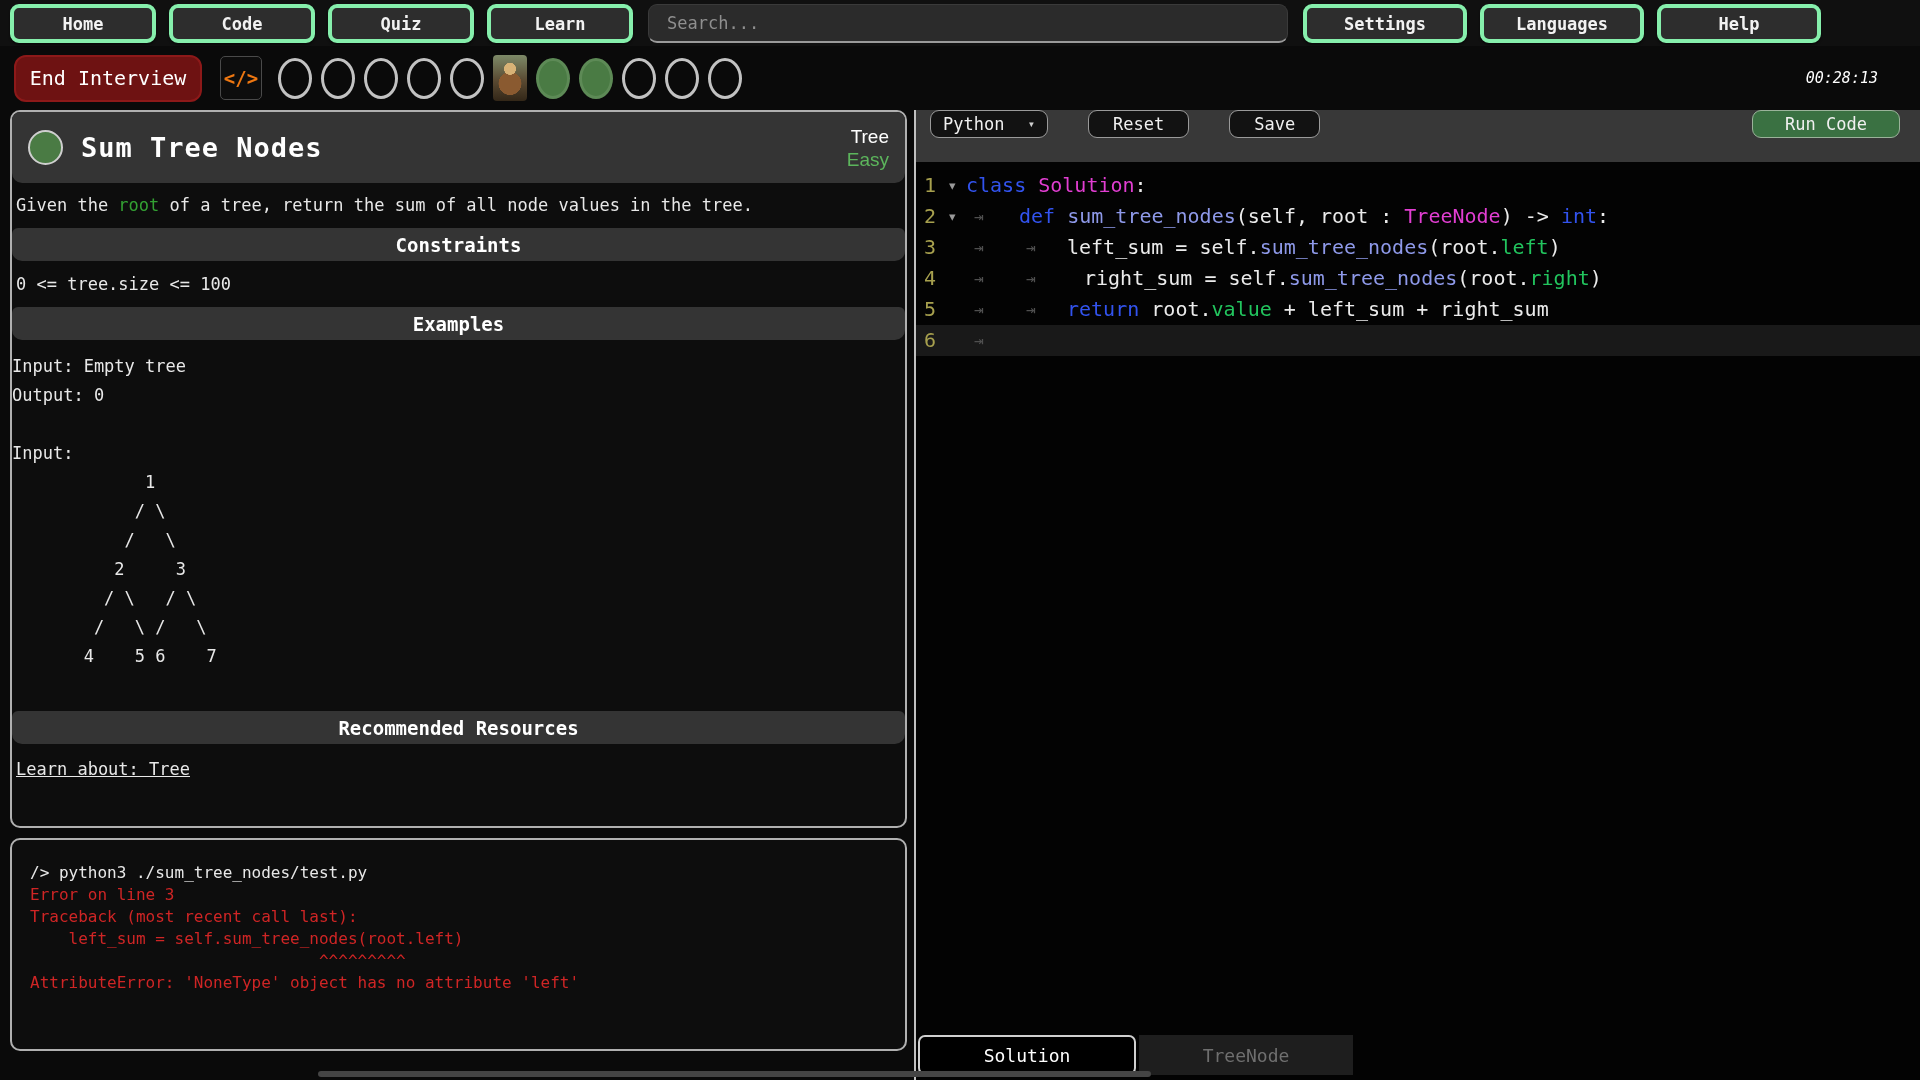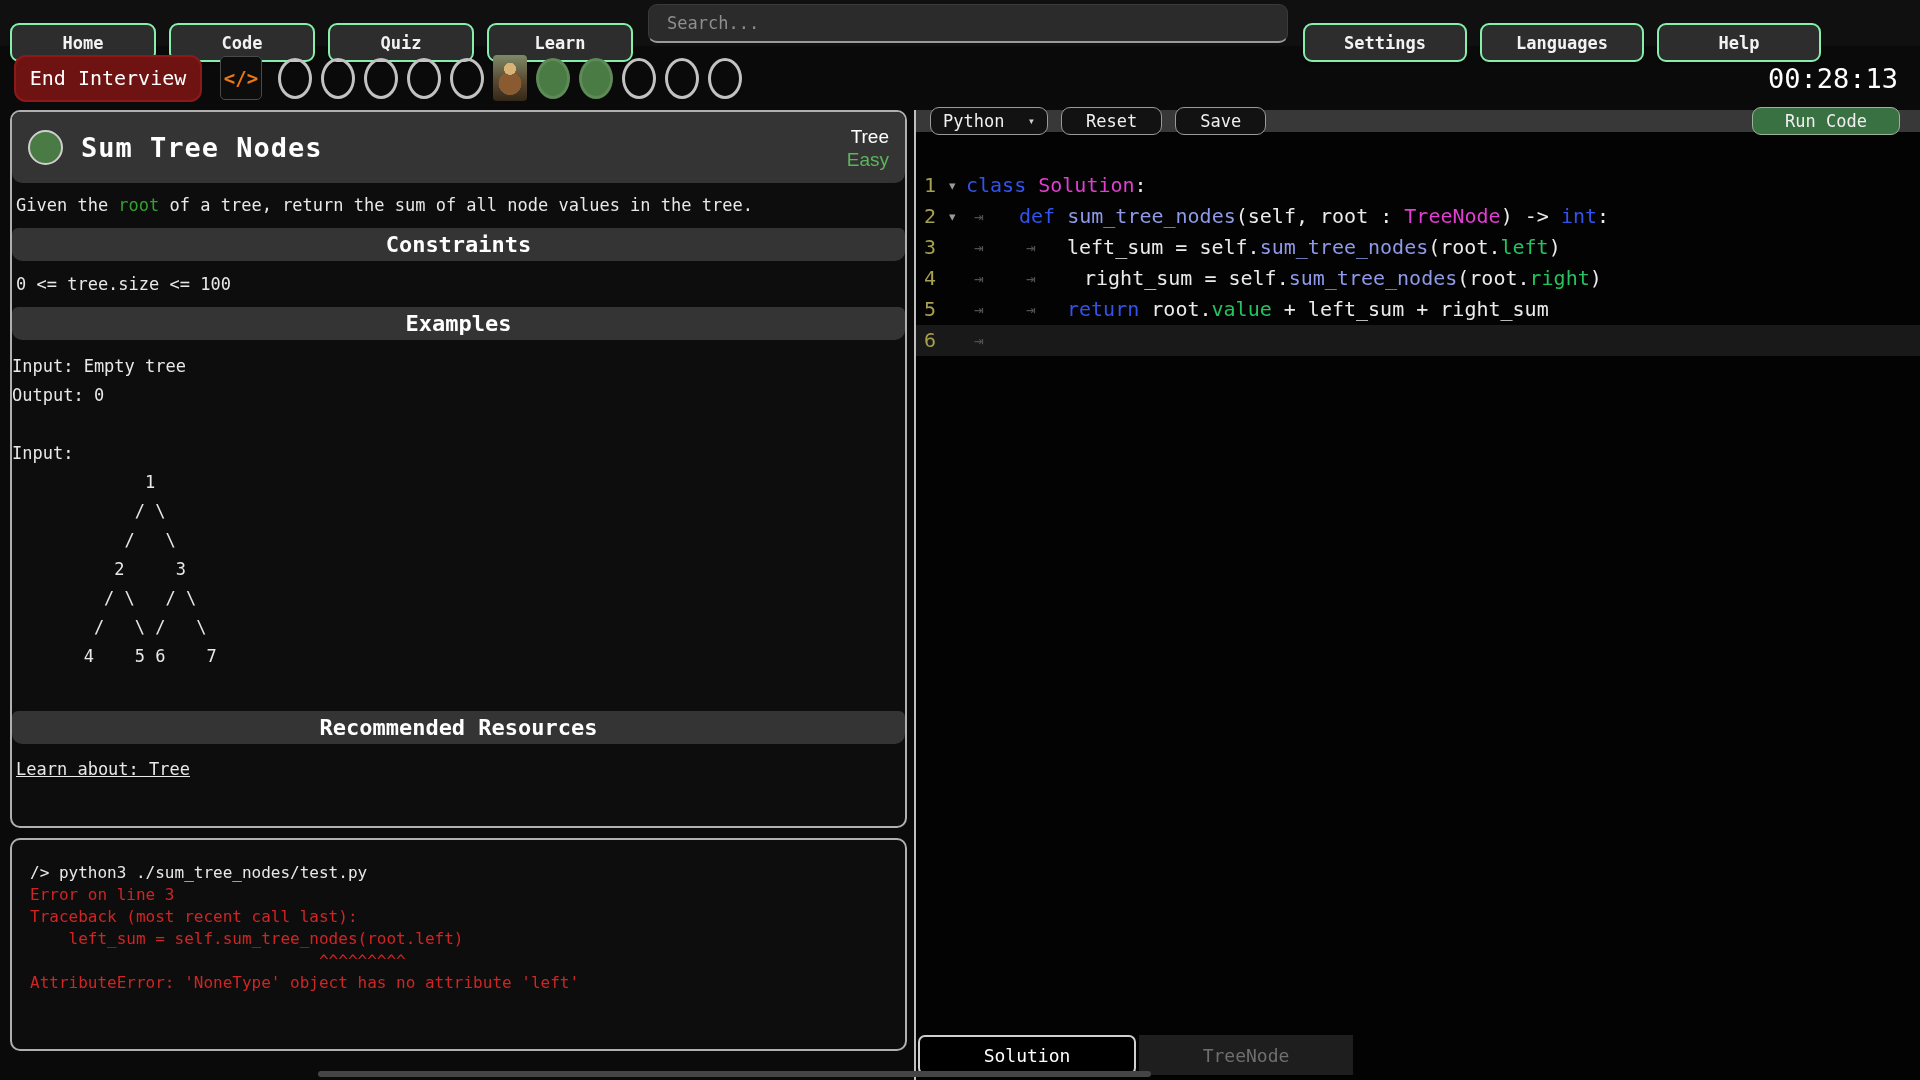--- a/index.html
+++ b/index.html
@@ -3,23 +3,23 @@
 <meta charset="utf-8">
 <style>
   html,body{margin:0;padding:0;background:#000;}
   *{box-sizing:border-box;}
   .screen{position:relative;width:1920px;height:1080px;background:#0a0a0a;overflow:hidden;
           font-family:"DejaVu Sans Mono",monospace;color:#e8e8e8;}
 
   
   .topnav{position:absolute;left:0;top:0;width:1920px;height:46px;background:#101010;
           display:flex;align-items:flex-start;padding:4px 10px 0 10px;}
-  .nav-tab{height:39px;background:#2d2d2d;border:2px solid #86efac;border-radius:9px;
+  .nav-tab{height:39px;background:#2d2d2d;border:4px solid #86efac;border-radius:9px;
            color:#f2f2f2;font-size:17px;font-weight:700;display:flex;align-items:center;
-           justify-content:center;cursor:pointer;box-shadow:0 2px 2px rgba(0,0,0,.5);margin-top:19px;}
+           justify-content:center;cursor:pointer;box-shadow:0 2px 2px rgba(0,0,0,.5);}
   .nav-left .nav-tab{width:146px;margin-right:13px;}
   .nav-right .nav-tab{width:164px;margin-left:13px;}
   .nav-left,.nav-right{display:flex;}
   .search{flex:1;max-width:640px;height:39px;background:#2b2b2b;border:1px solid #3a3a3a;
           border-bottom:2px solid #9a9a9a;border-radius:9px;color:#ddd;font-size:17px;
           font-family:"DejaVu Sans Mono",monospace;padding:0 18px;outline:none;margin:0 2px;}
   .search::placeholder{color:#8f8f8f;}
 
   
   .toolbar-row{position:absolute;left:0;top:50px;width:1920px;height:56px;
@@ -30,61 +30,61 @@
              border-radius:5px;display:flex;align-items:center;justify-content:center;
              color:#ee7711;font-size:19px;font-weight:700;}
   .circles{display:flex;align-items:center;margin-left:16px;}
   .circle{width:34px;height:41px;border-radius:50%;border:3px solid #c2c2c2;margin-right:9px;cursor:pointer;}
   .circle.done{background:#4a7b44;border-color:#5d8a56;}
   .avatar{width:34px;height:46px;border-radius:4px;margin-right:9px;cursor:pointer;
           background:
             radial-gradient(circle at 50% 30%, #d8b276 0 16%, transparent 17%),
             radial-gradient(circle at 50% 62%, #8a5a30 0 34%, transparent 35%),
             linear-gradient(180deg,#7d8a68 0%,#5a4a32 55%,#332718 100%);}
-  .timer{margin-left:auto;margin-right:8px;font-size:27px;color:#fff;}
+  .timer{margin-left:auto;margin-right:28px;font-size:15px;color:#fff;font-style:italic;}
 
   
   .main{position:absolute;left:10px;top:110px;right:0;bottom:0;}
 
   
   .panel{background:#0d0d0d;border:2px solid #b0b0b0;border-radius:10px;overflow:hidden;}
   .problem-panel{position:absolute;left:0;top:0;width:897px;height:718px;}
   .p-header{height:71px;background:#343434;border-radius:8px 8px 10px 10px;
             display:flex;align-items:center;padding:0 16px;}
   .p-dot{width:35px;height:35px;border-radius:50%;background:#4a7b44;border:2px solid #cfcfcf;}
   .p-title{margin:0 0 0 18px;font-size:27px;font-weight:700;color:#fff;letter-spacing:1px;}
   .p-tags{margin-left:auto;text-align:right;font-family:"Liberation Sans",sans-serif;
           font-size:19px;line-height:23px;}
   .tag-cat{color:#fff;display:block;}
   .tag-diff{color:#5cb55c;display:block;}
   .desc{margin:9px 0 10px;padding:0 4px;font-size:17px;line-height:26px;}
   .desc .green{color:#33a033;}
   .sec-bar{height:33px;background:#343434;border-radius:6px 6px 10px 10px;color:#fff;
-           font-size:22px;font-weight:700;display:flex;align-items:center;justify-content:center;}
+           font-size:19px;font-weight:700;display:flex;align-items:center;justify-content:center;}
   .mono-line{margin:10px 0;padding:0 4px;font-size:17px;line-height:26px;white-space:pre;}
   .examples{margin-top:12px;padding:0 0;}
   .ex-line{font-size:17px;line-height:29px;white-space:pre;min-height:29px;}
   .rec{margin-top:40px;}
   .res-link{display:inline-block;margin:15px 0 0 4px;font-size:17px;color:#e8e8e8;
             text-decoration:underline;cursor:pointer;}
 
   
   .tests-panel{position:absolute;left:0;top:728px;width:897px;height:213px;padding:8px;}
   .fail-bar{height:27px;background:#8e1111;border-radius:6px;color:#fff;font-size:18px;
             font-weight:700;display:flex;align-items:center;justify-content:center;}
   .terminal{margin-top:14px;padding-left:10px;}
   .t-line{font-size:16px;line-height:22px;white-space:pre;min-height:22px;}
   .t-line.white{color:#e8e8e8;}
   .t-line.red{color:#cf2525;}
 
   
   .editor-panel{position:absolute;left:904px;top:0;right:0;height:970px;background:#030303;
                 border-left:2px solid #c0c0c0;}
-  .ed-toolbar{height:22px;background:#383838;display:flex;align-items:center;
-              padding:0 20px 0 14px;gap:13px;}
+  .ed-toolbar{height:52px;background:#383838;display:flex;
+              padding:0 20px 0 14px;gap:40px;}
   .ed-btn{height:28px;background:#121212;border:1.5px solid #9a9a9a;border-radius:9px;
           color:#f0f0f0;font-size:17px;font-family:"DejaVu Sans Mono",monospace;
           padding:0 24px;cursor:pointer;display:flex;align-items:center;}
   .lang-select{justify-content:space-between;width:118px;padding:0 12px;}
   .lang-select .chev{color:#cfcfcf;font-size:12px;margin-left:8px;}
   .run-btn{margin-left:auto;background:#3a7142;border-color:#9ab39a;width:148px;justify-content:center;}
   .code-area{position:absolute;left:0;top:38px;right:0;bottom:50px;padding-top:22px;cursor:text;}
   .crow{position:relative;height:31px;line-height:31px;font-size:20px;}
   .crow.active{background:#191919;}
   .lnum{position:absolute;left:8px;color:#a7a04e;}

